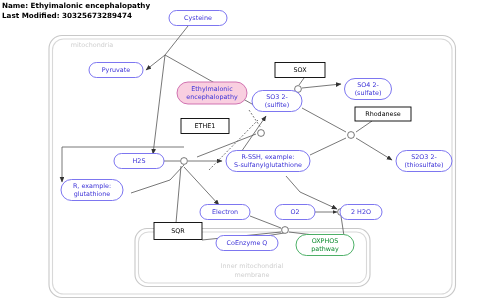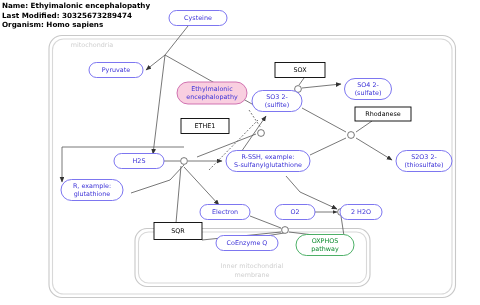--- a/index.html
+++ b/index.html
@@ -36,21 +36,20 @@
   .junction{fill:#ffffff;stroke:#555555;stroke-width:0.8;}
   .cmp-outer{fill:none;stroke:#c8c8c8;stroke-width:1.1;}
   .cmp-outer2{fill:none;stroke:#d8d8d8;stroke-width:1.1;}
 </style>
 </head>
 <body>
 
 <div id="header">
   <div class="hline">Name: Ethyimalonic encephalopathy</div>
   <div class="hline">Last Modified: 30325673289474</div>
-  <div class="hline">Organism: Homo sapiens</div>
 </div>
 
 <div id="canvas">
 <svg width="480" height="305" viewBox="0 0 480 305" xmlns="http://www.w3.org/2000/svg">
   <defs>
     <marker id="arrow" markerWidth="6" markerHeight="6" refX="5.2" refY="2.4" orient="auto" markerUnits="userSpaceOnUse">
       <path d="M0,0 L5.6,2.4 L0,4.8 z" fill="#333333"></path>
     </marker>
     <marker id="arrowsm" markerWidth="5" markerHeight="5" refX="4.4" refY="2" orient="auto" markerUnits="userSpaceOnUse">
       <path d="M0,0 L4.8,2 L0,4 z" fill="#333333"></path>

